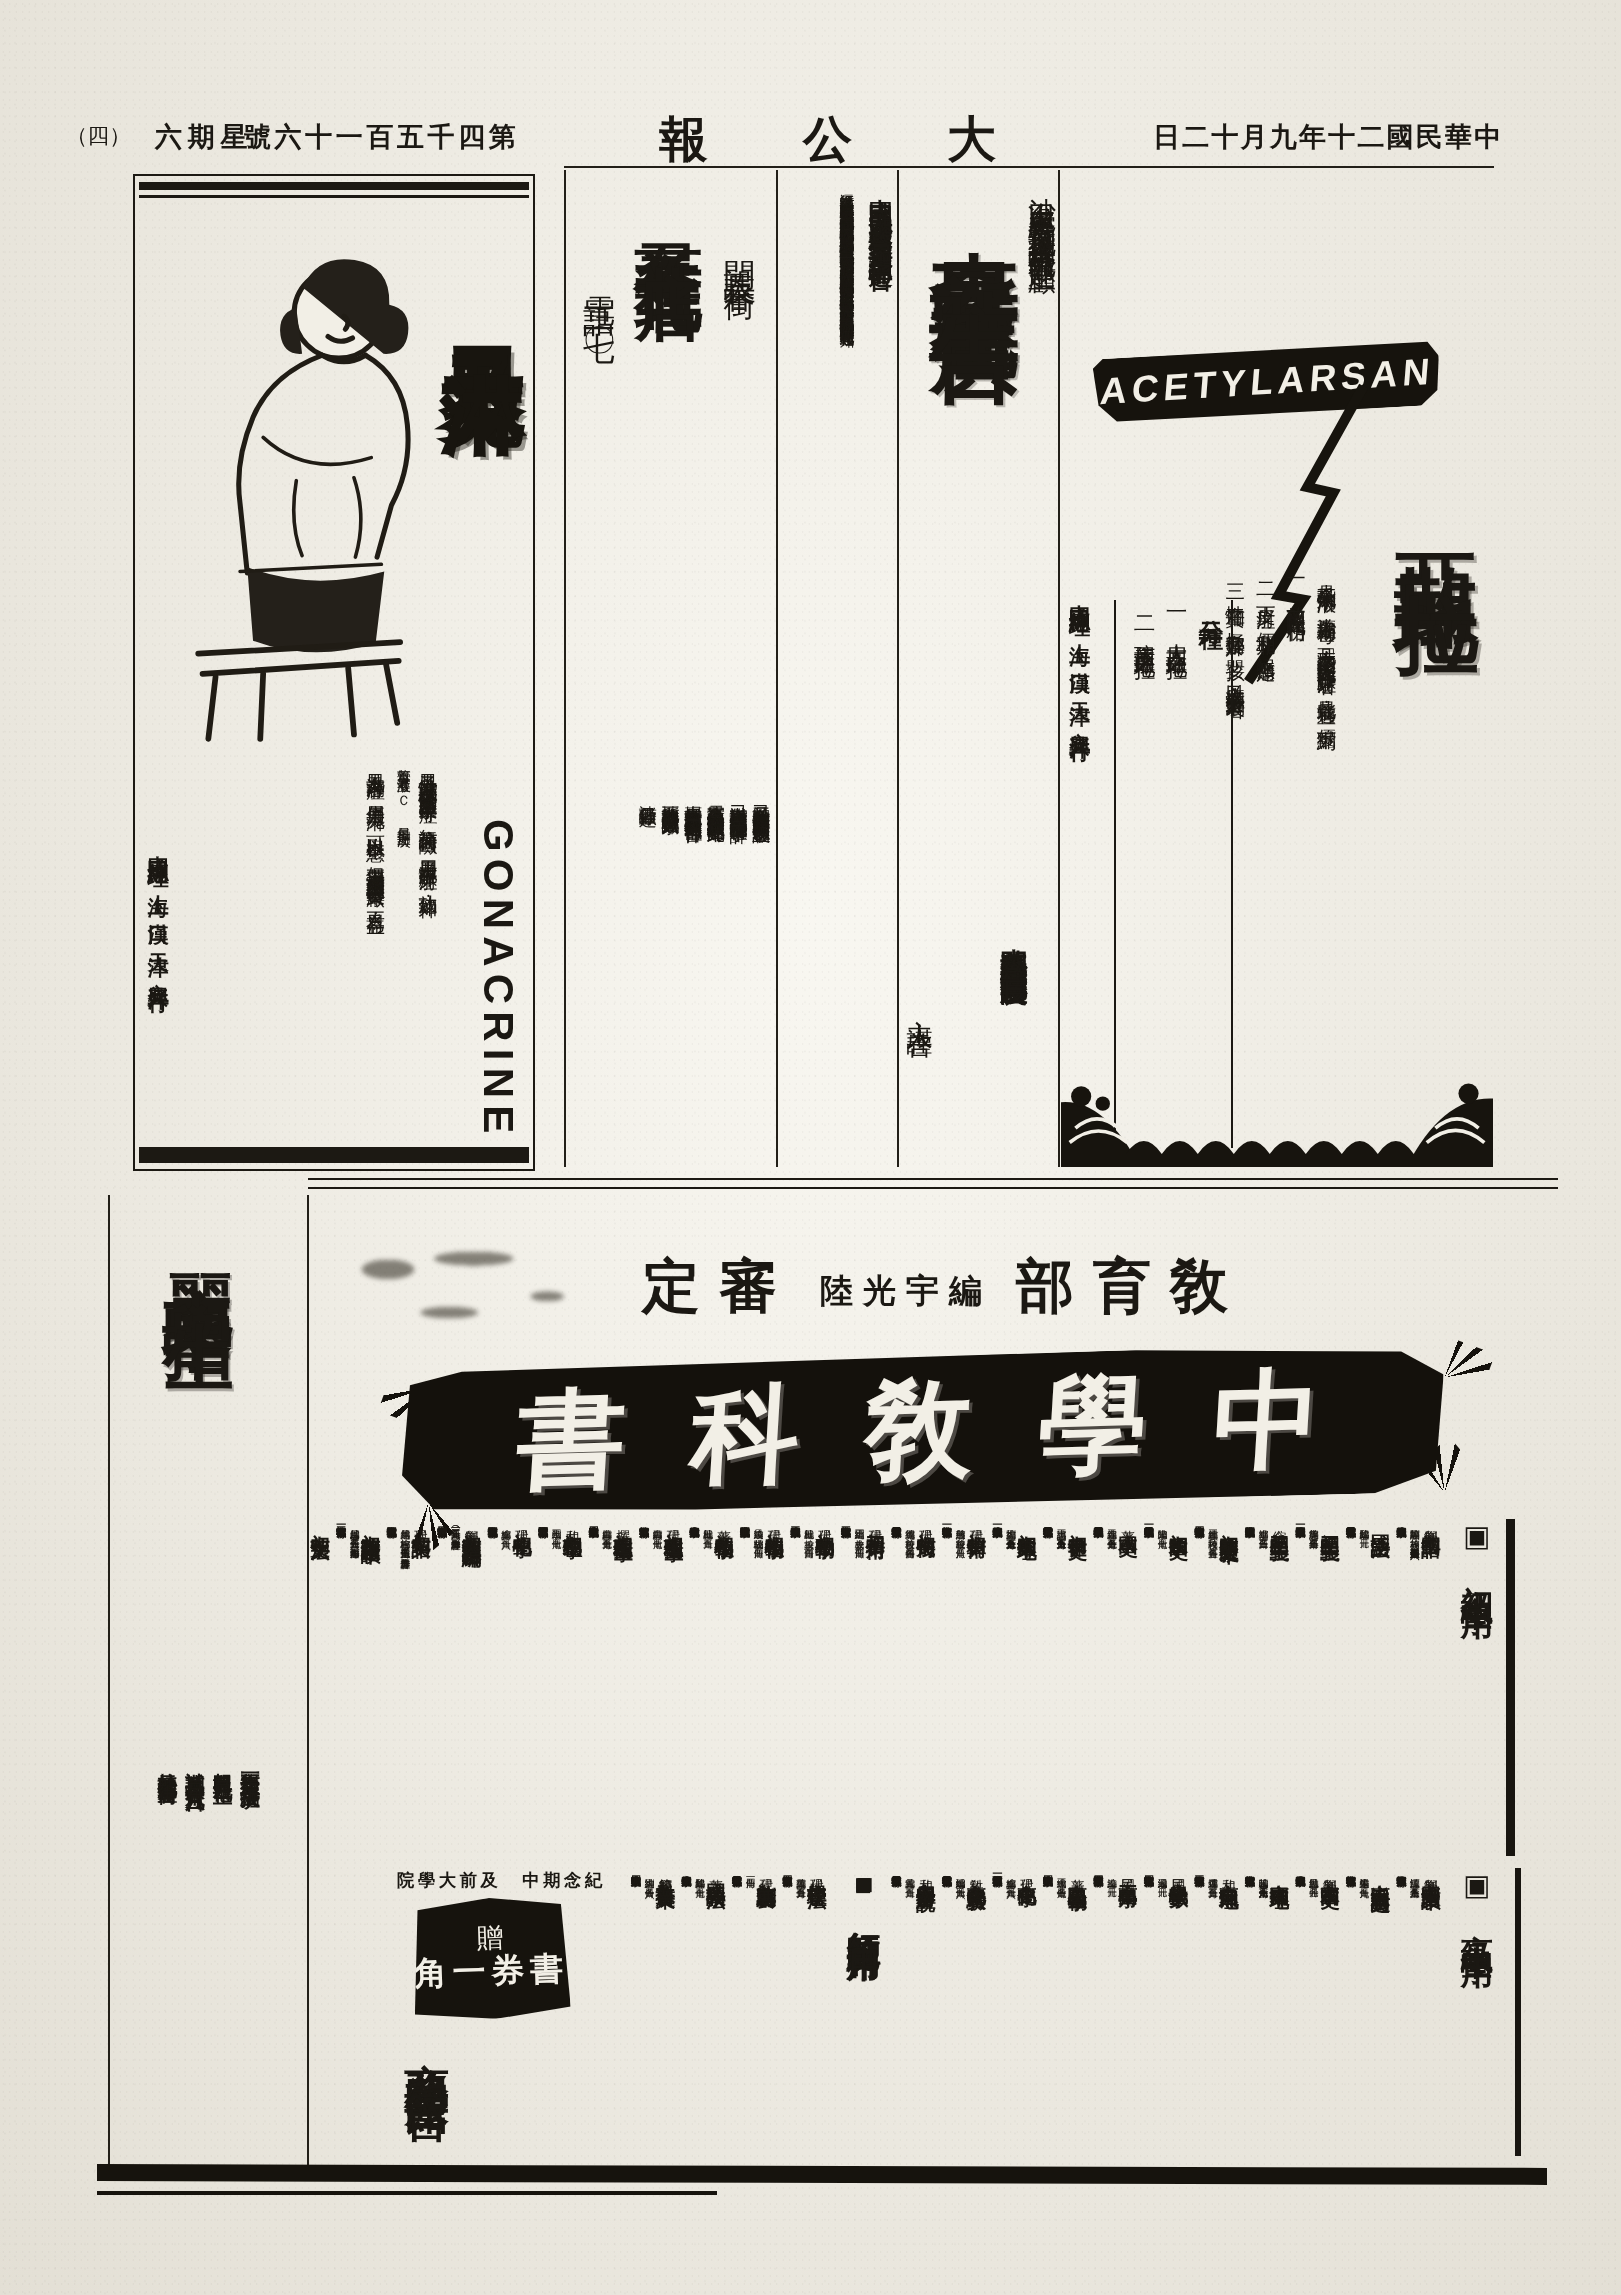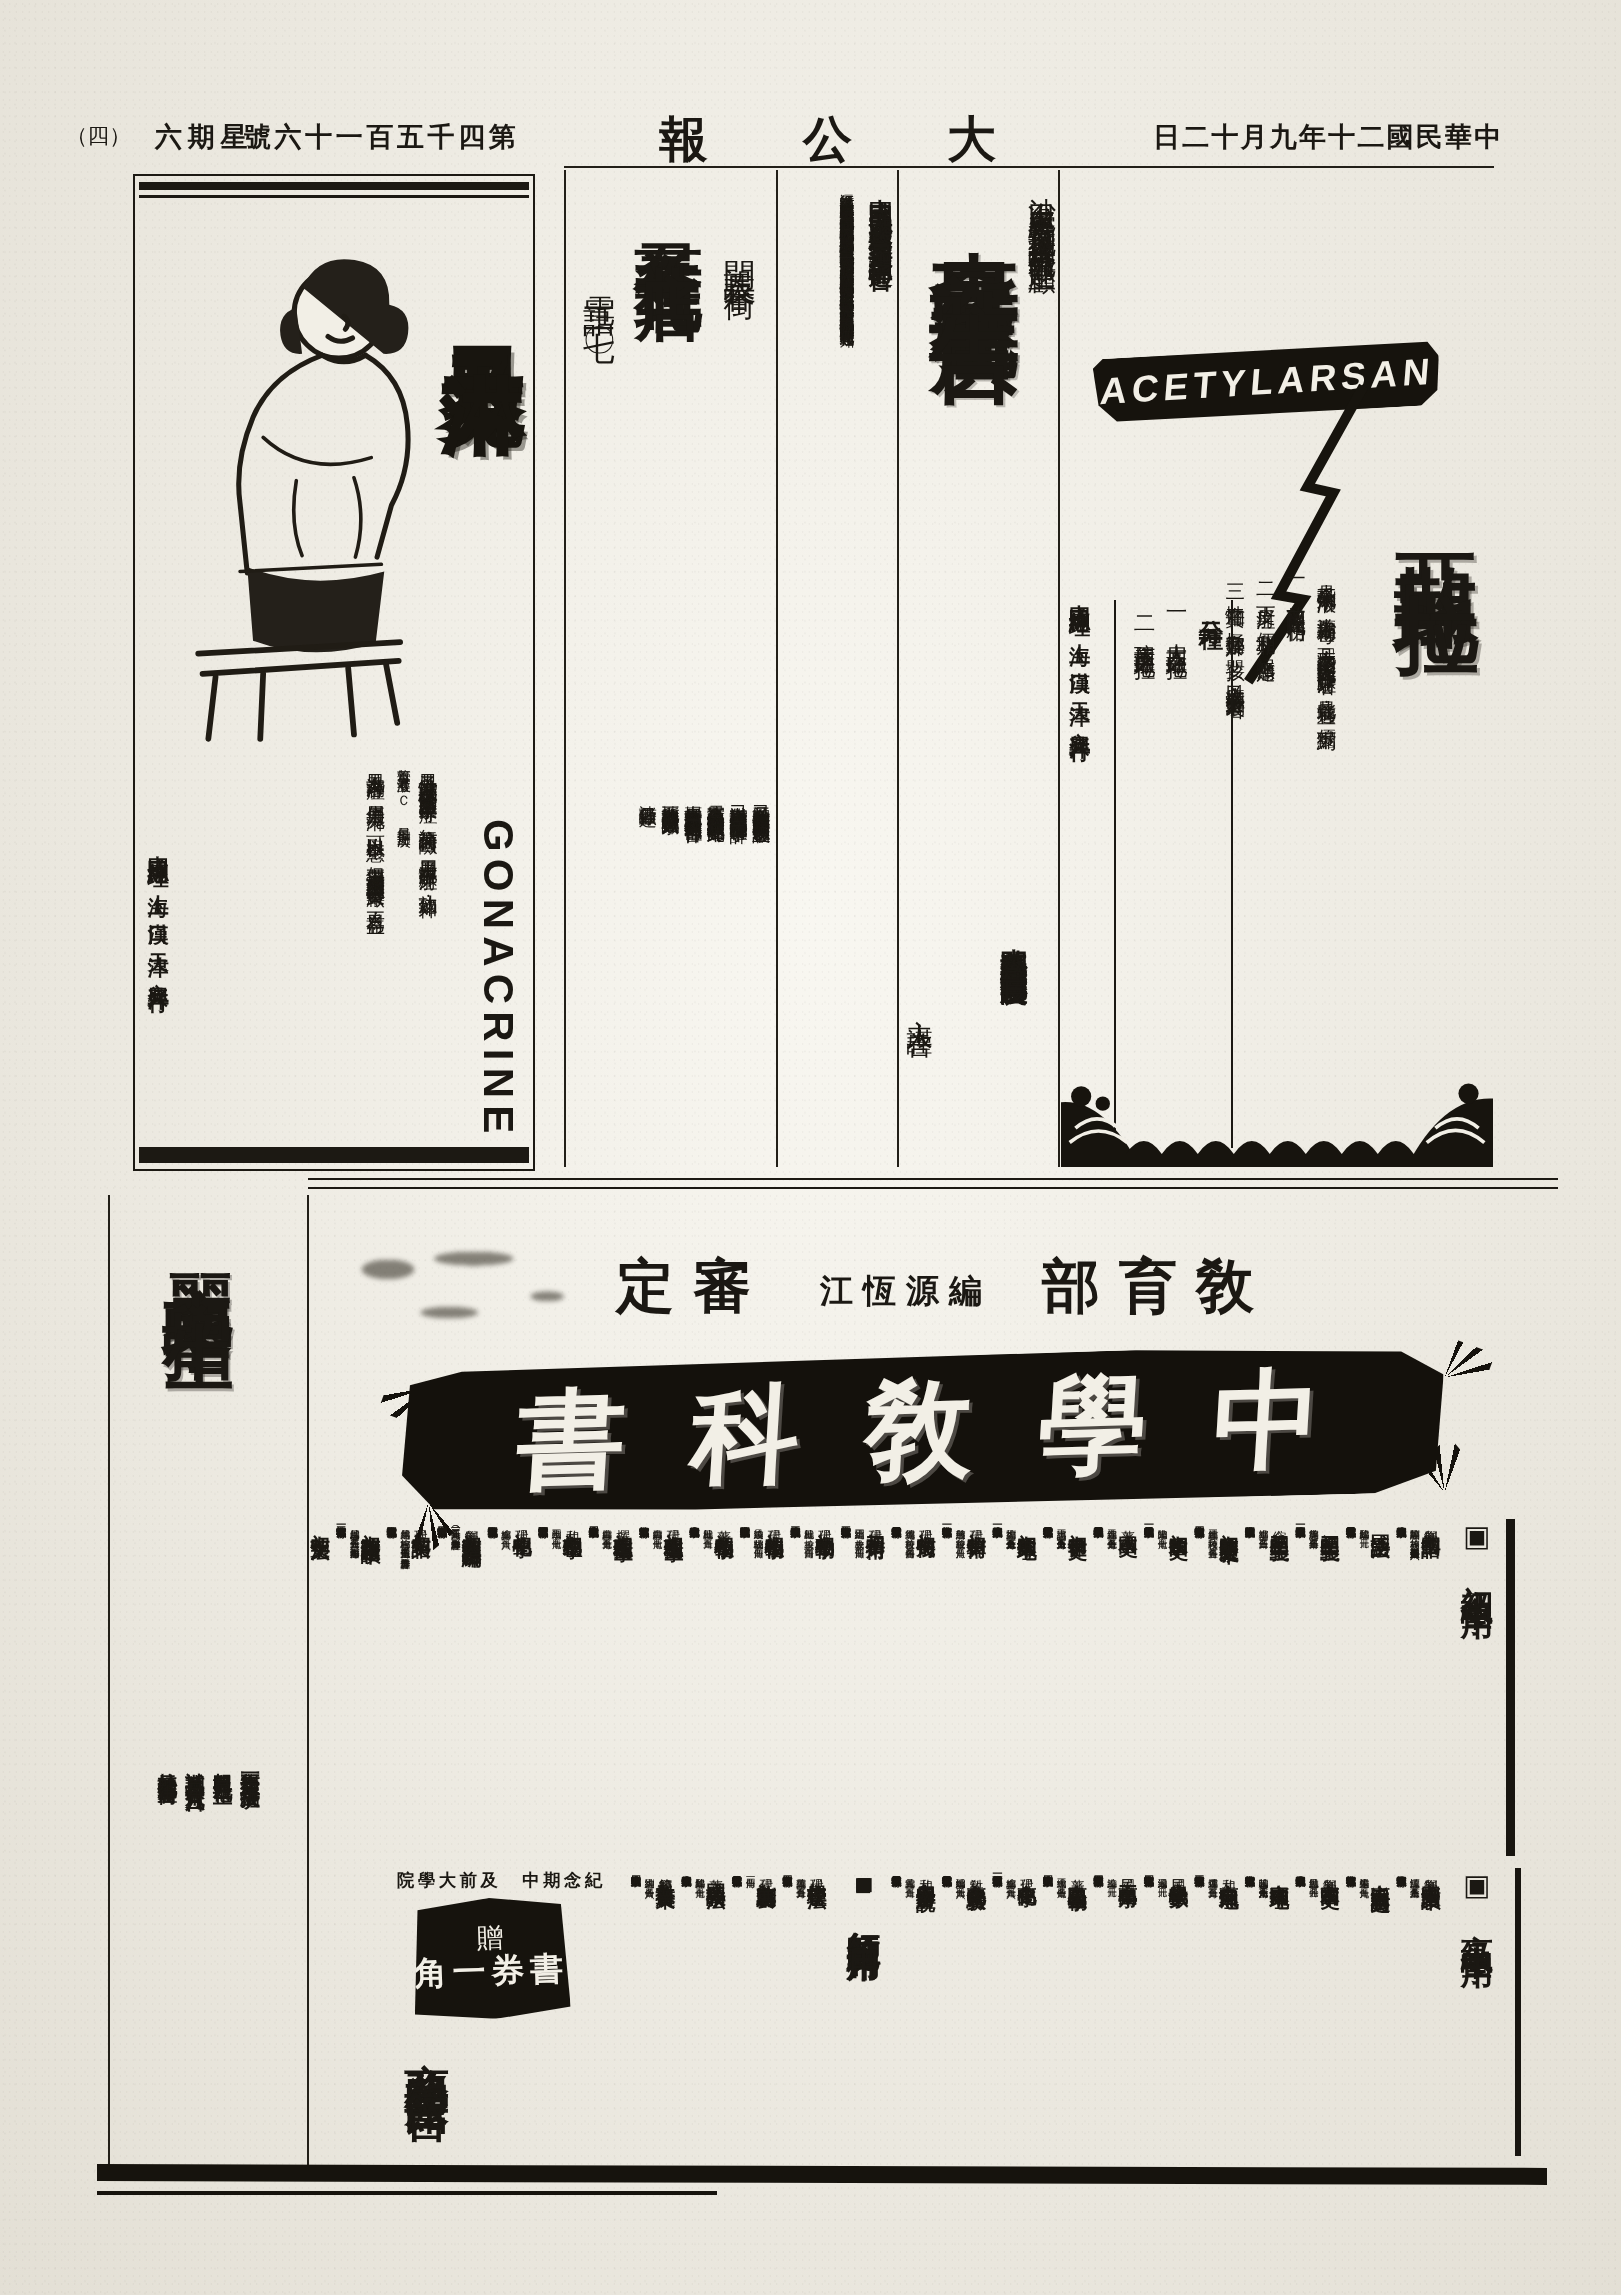--- a/index.html
+++ b/index.html
@@ -70,21 +70,21 @@
   .zig{position:absolute;right:115px;top:209px;}
   
   .dblrule{position:absolute;left:308px;top:1178px;width:1250px;height:7.2px;border-top:2.9px solid #1c1913;border-bottom:2.2px solid #1c1913;}
   
   .liwen{position:absolute;left:108px;top:1195px;width:197px;height:973px;border-left:2.2px solid #221f18;border-right:2.2px solid #221f18;}
   .lw-title{position:absolute;left:50px;top:20px;height:519px;font-size:71px;font-weight:800;letter-spacing:10px;
     text-shadow:2.2px 2.2px 0 rgba(27,24,19,.3);}
   .lw-body{position:absolute;left:8.6px;right:8.6px;top:562px;height:404px;display:flex;flex-direction:row-reverse;gap:5.8px;justify-content:center;}
   .lw-body .col{writing-mode:vertical-rl;text-orientation:upright;font-size:19.5px;line-height:1.12;letter-spacing:1.4px;font-weight:600;}
   
-  .approve{position:absolute;left:548px;top:1225px;width:793px;height:123px;display:flex;align-items:center;justify-content:center;gap:50px;}
+  .approve{position:absolute;left:548px;top:1225px;width:793px;height:123px;display:flex;align-items:center;justify-content:center;gap:24px;}
   .approve .big{font-size:58px;font-weight:800;letter-spacing:19px;}
   .approve .small{font-size:33px;font-weight:600;letter-spacing:10px;padding-top:10px;}
   .smudge{position:absolute;left:339px;top:1237px;width:245px;height:108px;filter:blur(2.9px);opacity:.55;
     background:radial-gradient(ellipse 43px 16px at 20% 30%,#2a261c 60%,transparent 62%),
                radial-gradient(ellipse 65px 11.5px at 55% 20%,#2a261c 60%,transparent 62%),
                radial-gradient(ellipse 50px 10px at 45% 70%,#2a261c 55%,transparent 60%),
                radial-gradient(ellipse 29px 8.6px at 85% 55%,#2a261c 55%,transparent 60%);}
   .banner{position:absolute;left:401px;top:1356px;width:1044px;height:150px;background:#14110c;transform:rotate(-1.6deg);
     display:flex;align-items:center;justify-content:center;
     clip-path:polygon(1% 10%,6% 2%,70% 0,96% 6%,100% 22%,99% 86%,93% 100%,28% 98%,3% 93%,0 70%);}
@@ -239,21 +239,21 @@
         <div class="col">學額新生一班一二三年級插班</div>
         <div class="col">報名即日起九月七日止</div>
         <div class="col">試期八月十日八月二十六日九月八日</div>
         <div class="col">校址長沙北門外鹽倉街</div>
       </div>
   </div>
 
   <div class="smudge"></div>
   <div class="approve">
     <span class="big">定審</span>
-    <span class="small">江恆源編</span>
+    <span class="small">陸光宇編</span>
     <span class="big">部育敎</span>
   </div>
   <div class="banner">
     <span class="btxt">書科敎學中</span>
   </div>
   <div class="ray" style="left:389px;top:1348px;transform:rotate(200deg);"></div>
   <div class="ray" style="left:389px;top:1463px;transform:rotate(140deg);"></div>
   <div class="ray" style="left:1405px;top:1338px;transform:rotate(20deg);"></div>
   <div class="ray" style="left:1405px;top:1453px;transform:rotate(-40deg);"></div>
 

